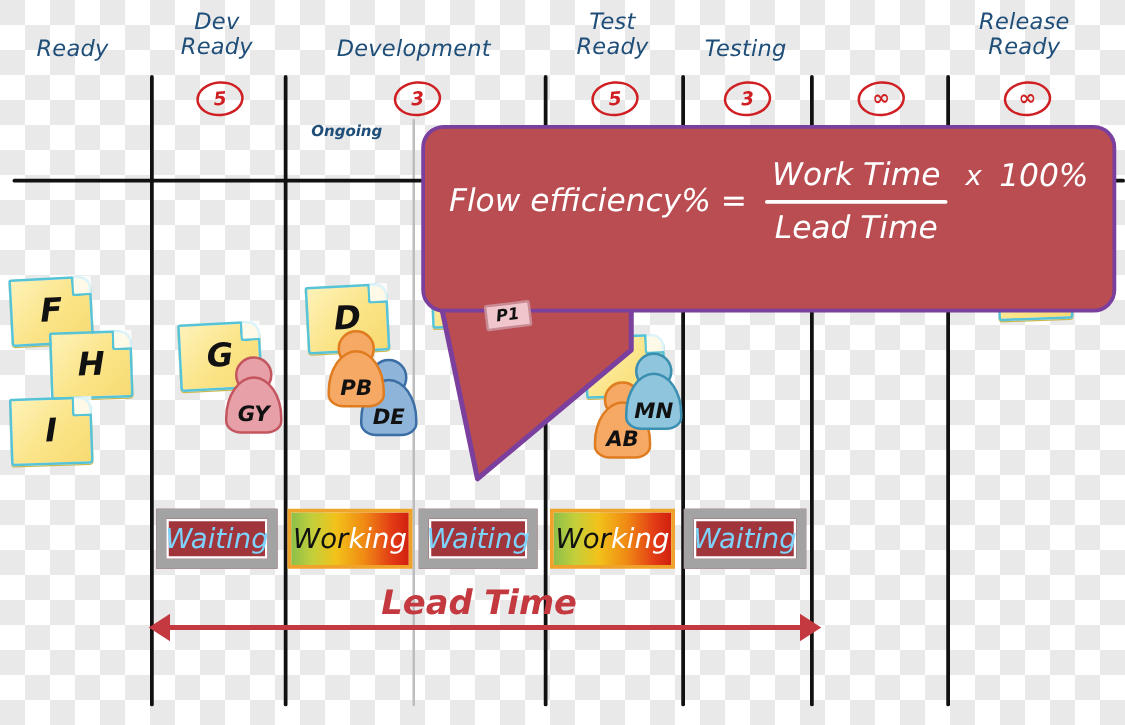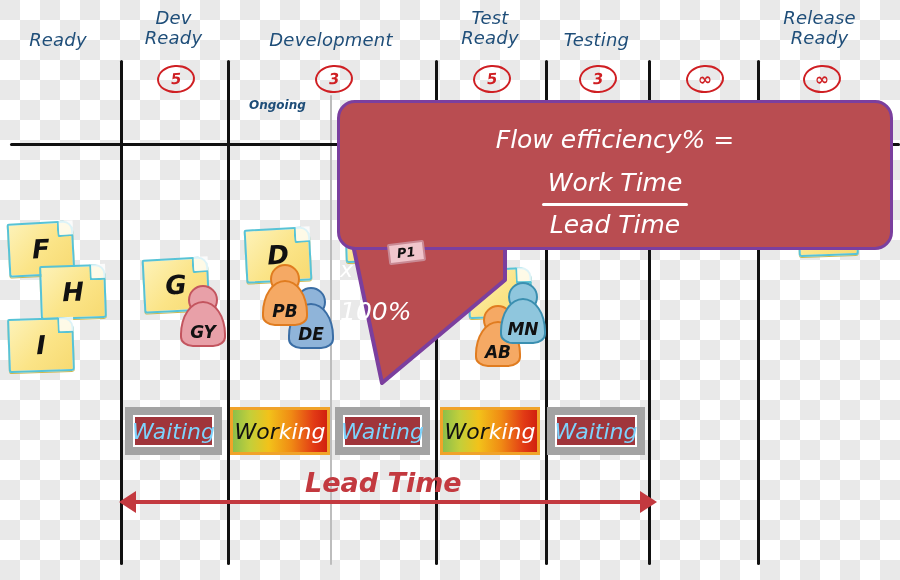--- a/index.html
+++ b/index.html
@@ -121,21 +121,21 @@
   
   #bubble{
     position:absolute;left:337px;top:100px;width:556px;height:150px;
     background:#b94d51;border:3px solid #7b3f9e;border-radius:18px;
     box-sizing:border-box;z-index:40;
   }
   #bubble-tail{position:absolute;left:330px;top:240px;width:190px;height:150px;z-index:39;}
   .formula{
     position:absolute;left:0;right:0;top:22px;
     display:flex;align-items:center;justify-content:center;gap:14px;
-    color:#fff;font-size:25px;font-style:italic;flex-direction:column;
+    color:#fff;font-size:25px;font-style:italic;
   }
   .frac{display:inline-flex;flex-direction:column;align-items:center;}
   .frac .num{padding:0 6px;}
   .frac .bar{width:100%;height:3px;background:#fff;border-radius:2px;margin:6px 0 4px;}
   .frac .den{padding:0 6px;}
   .mult{align-self:flex-start;padding-top:4px;font-size:22px;}
   .pct{align-self:flex-start;padding-top:1px;}
 </style>
 </head>
 <body>

